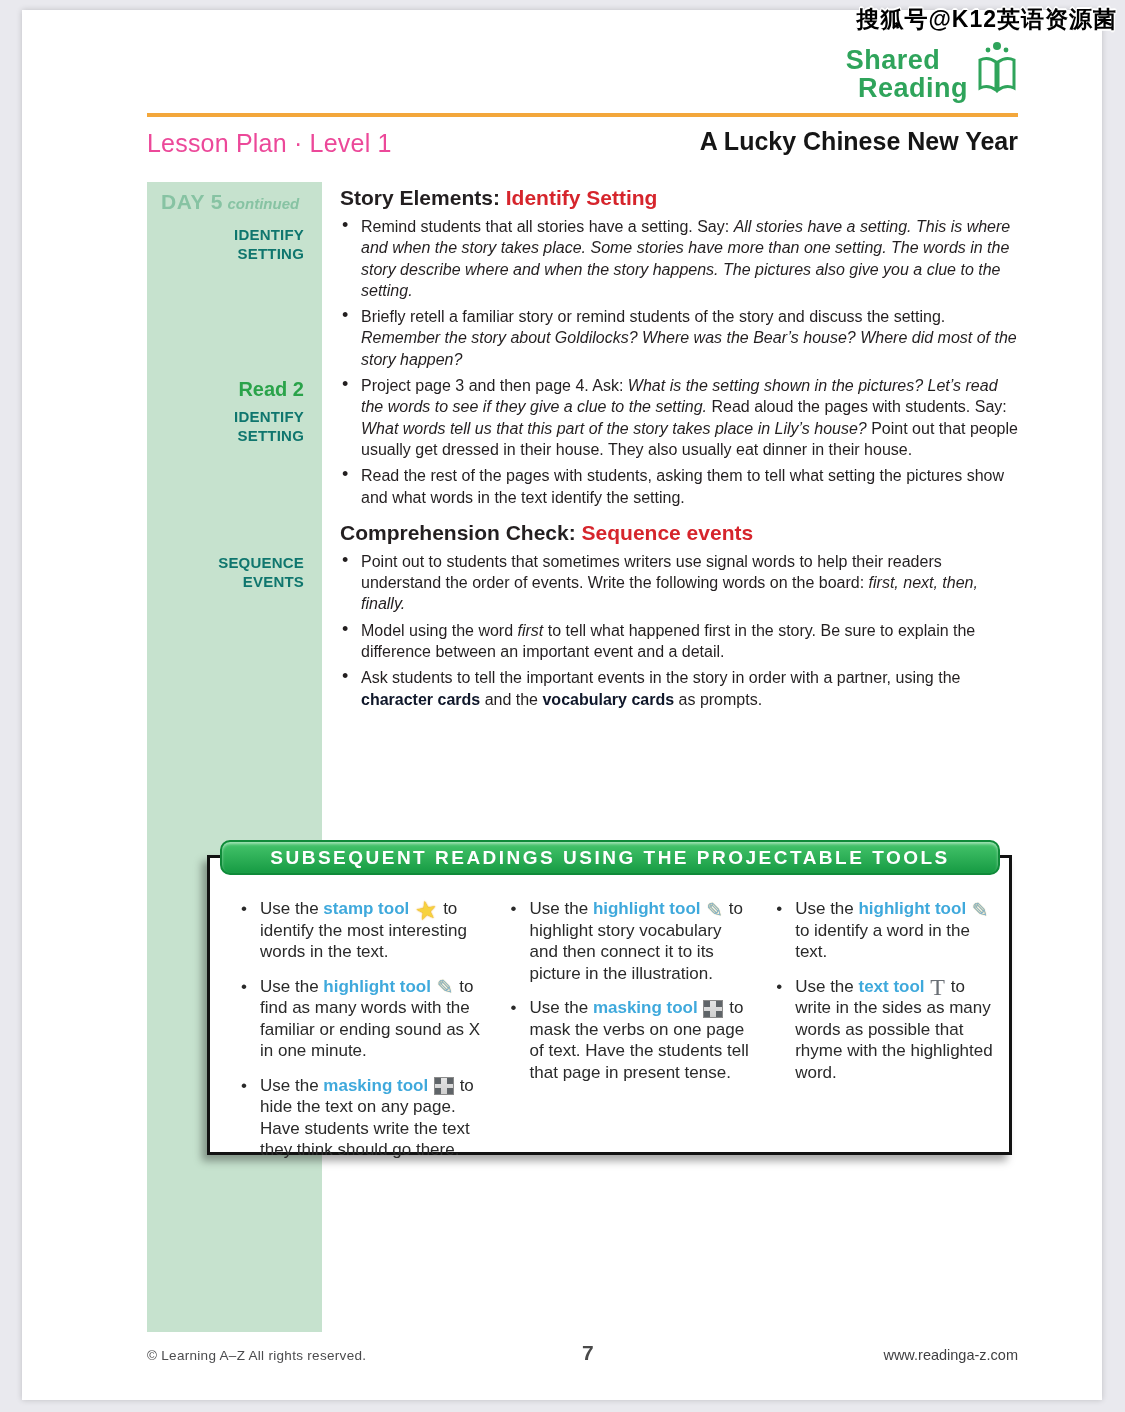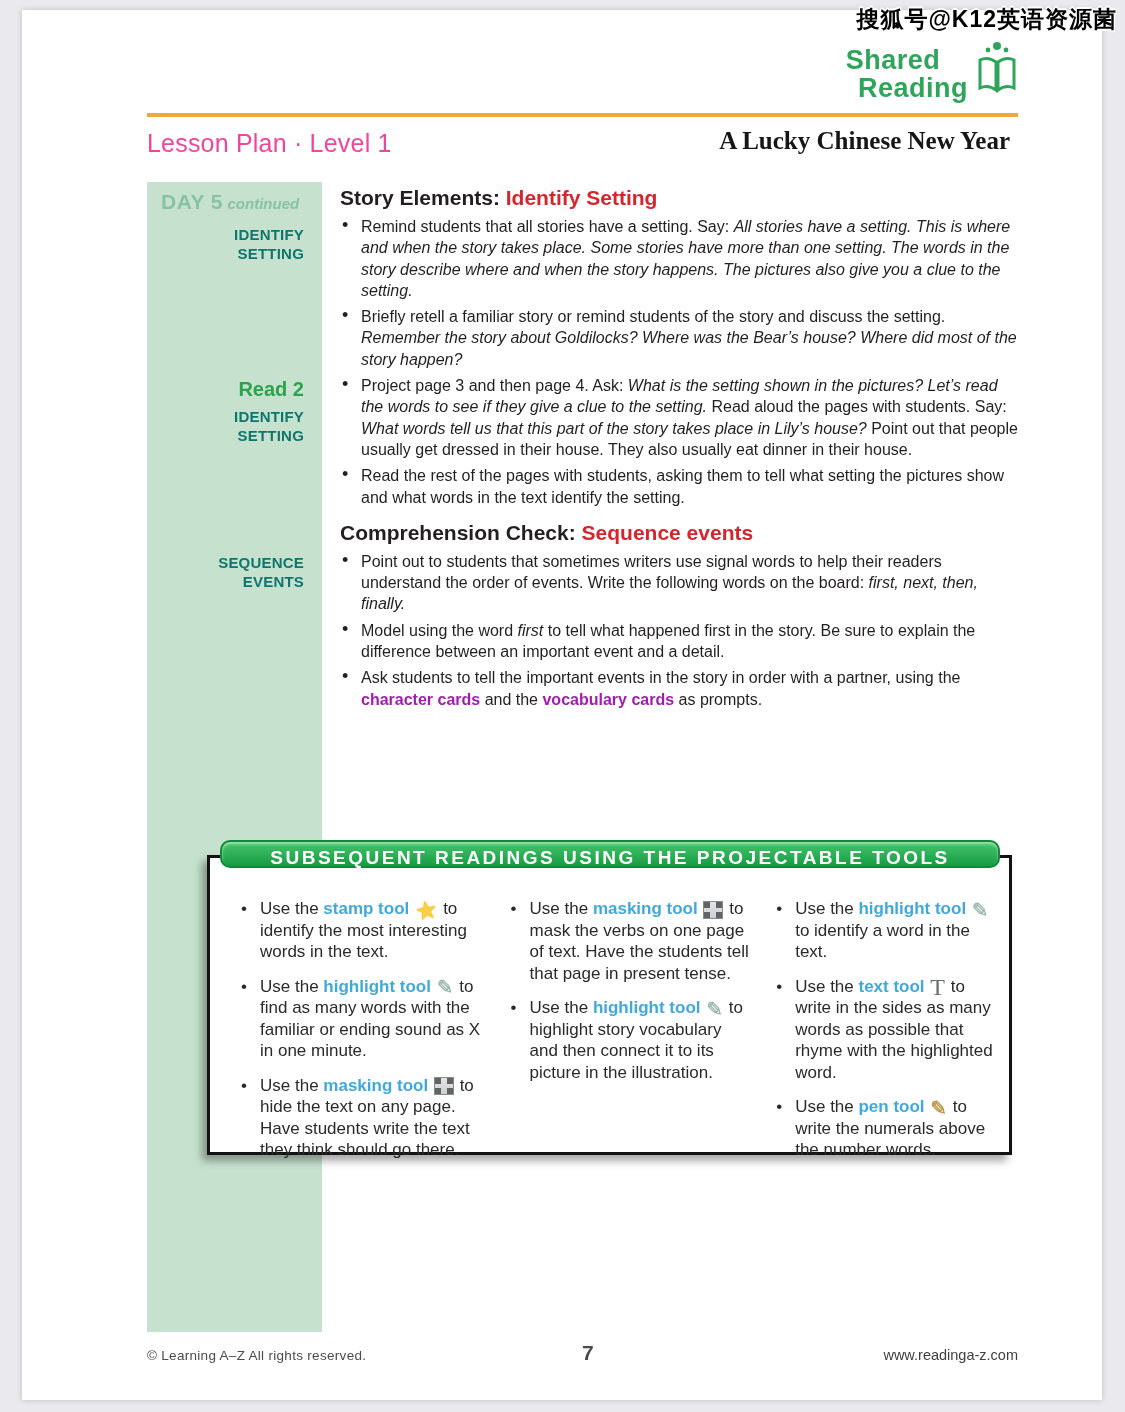--- a/index.html
+++ b/index.html
@@ -31,21 +31,21 @@
   }
   .brand-right .l1{padding-right:40px;}
   .book-icon{position:absolute;right:0;top:-8px;}
   .rule{
     position:absolute;left:125px;top:103px;width:871px;height:4px;background:#f3a73b;
   }
   .lesson-plan{
     position:absolute;left:125px;top:119px;font-size:25px;color:#ec4899;letter-spacing:0.2px;
   }
   .book-title{
-    position:absolute;top:117px;right:92px;font-size:25px;font-weight:bold;color:#161616;font-family:Liberation Serif, serif;
+    position:absolute;top:117px;right:84px;font-size:25px;font-weight:bold;color:#161616;
   }
   
   .sidebar{
     position:absolute;left:125px;top:172px;width:175px;height:1150px;
     background:#c6e2ce;z-index:0;
   }
   .day-label{position:absolute;left:14px;top:8px;white-space:nowrap;}
   .day-label .day{font-size:21px;font-weight:bold;color:#87c3a3;letter-spacing:0.5px;text-align:center;}
   .day-label .cont{font-size:15px;font-style:italic;font-weight:bold;color:#87c3a3;}
   .side-label{
@@ -64,31 +64,31 @@
   }
   .section{margin-bottom:13px;}
   .sec-head{font-size:21px;font-weight:bold;margin-bottom:6px;}
   .sec-head .topic{color:#d6252c;}
   .bullet{
     position:relative;padding-left:21px;margin-bottom:5px;
     font-size:16px;line-height:21.3px;
   }
   .bullet::before{content:"•";position:absolute;left:2px;top:-1px;font-size:18px;}
   .seg-i{font-style:italic;}
-  .seg-green{color:#a21caf;font-weight:bold;}
+  .seg-green{color:#0f172a;font-weight:bold;}
   .seg-tool{color:#3fa9dc;font-weight:bold;}
   
   .tools-box{
     position:absolute;left:185px;top:845px;width:805px;height:300px;
     background:#fff;border:3px solid #121212;z-index:2;
     box-shadow:-5px 6px 8px rgba(0,0,0,0.35);
     box-sizing:border-box;
   }
   .banner{
-    position:absolute;left:198px;top:830px;width:780px;height:28px;z-index:3;
+    position:absolute;left:198px;top:830px;width:780px;height:35px;z-index:3;
     background:linear-gradient(#46c56c,#169b43);
     border:2px solid #0f8a39;border-radius:10px;
     box-shadow:inset 0 2px 3px rgba(255,255,255,0.5);
     box-sizing:border-box;
     text-align:center;line-height:31px;
     font-size:19px;font-weight:bold;color:#ffffff;letter-spacing:2.5px;
   }
   .tools-cols{
     display:flex;gap:22px;padding:40px 14px 16px 30px;
   }
@@ -198,27 +198,26 @@
 
   <div class="banner">SUBSEQUENT READINGS USING THE PROJECTABLE TOOLS</div>
   <div class="tools-box">
     <div class="tools-cols">
       <div class="tcol tcol1">
         <div class="tbullet"><span>Use the </span><span class="seg-tool">stamp tool</span><span> </span><span class="seg-icon icon-star">★</span><span> to identify the most interesting words in the text.</span></div>
         <div class="tbullet"><span>Use the </span><span class="seg-tool">highlight tool</span><span> </span><span class="seg-icon icon-highlighter">✎</span><span> to find as many words with the familiar or ending sound as X in one minute.</span></div>
         <div class="tbullet"><span>Use the </span><span class="seg-tool">masking tool</span><span> </span><span class="seg-icon icon-masking"></span><span> to hide the text on any page. Have students write the text they think should go there.</span></div>
       </div>
       <div class="tcol tcol2">
+        <div class="tbullet"><span>Use the </span><span class="seg-tool">highlight tool</span><span> </span><span class="seg-icon icon-highlighter">✎</span><span> to highlight story vocabulary and then connect it to its picture in the illustration.</span></div>
         <div class="tbullet"><span>Use the </span><span class="seg-tool">masking tool</span><span> </span><span class="seg-icon icon-masking"></span><span> to mask the verbs on one page of text. Have the students tell that page in present tense.</span></div>
-        <div class="tbullet"><span>Use the </span><span class="seg-tool">highlight tool</span><span> </span><span class="seg-icon icon-highlighter">✎</span><span> to highlight story vocabulary and then connect it to its picture in the illustration.</span></div>
       </div>
       <div class="tcol tcol3">
         <div class="tbullet"><span>Use the </span><span class="seg-tool">highlight tool</span><span> </span><span class="seg-icon icon-highlighter">✎</span><span> to identify a word in the text.</span></div>
         <div class="tbullet"><span>Use the </span><span class="seg-tool">text tool</span><span> </span><span class="seg-icon icon-text">T</span><span> to write in the sides as many words as possible that rhyme with the highlighted word.</span></div>
-        <div class="tbullet"><span>Use the </span><span class="seg-tool">pen tool</span><span> </span><span class="seg-icon icon-pen">✎</span><span> to write the numerals above the number words.</span></div>
       </div>
     </div>
   </div>
 
   <div class="footer-copy">© Learning A–Z  All rights reserved.</div>
   <div class="footer-page">7</div>
   <div class="footer-site">www.readinga-z.com</div>
 
 </div>
 

